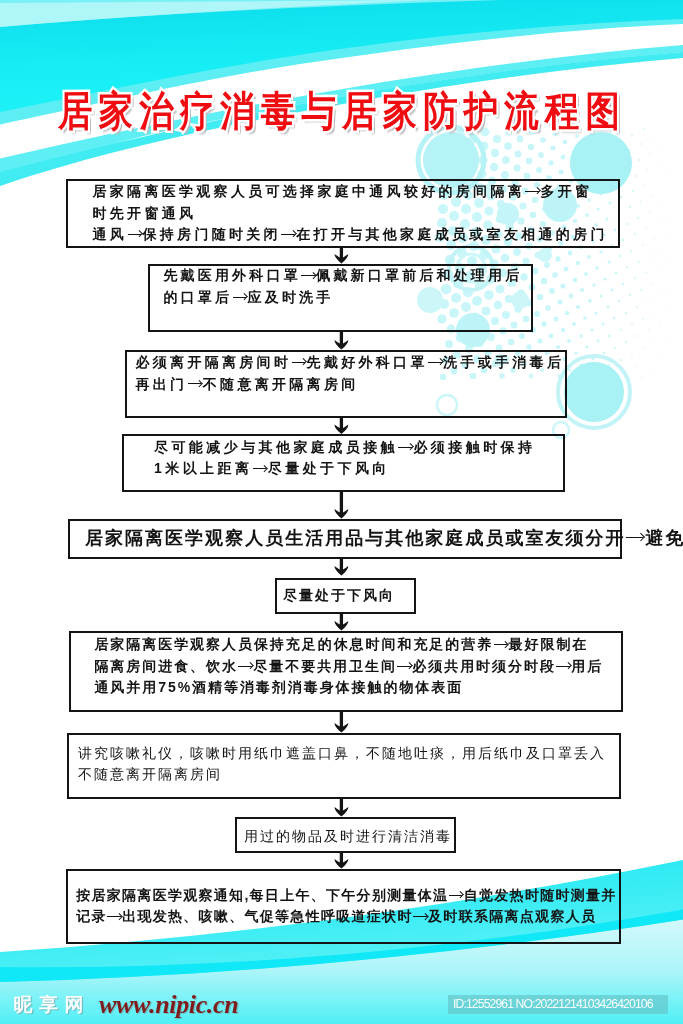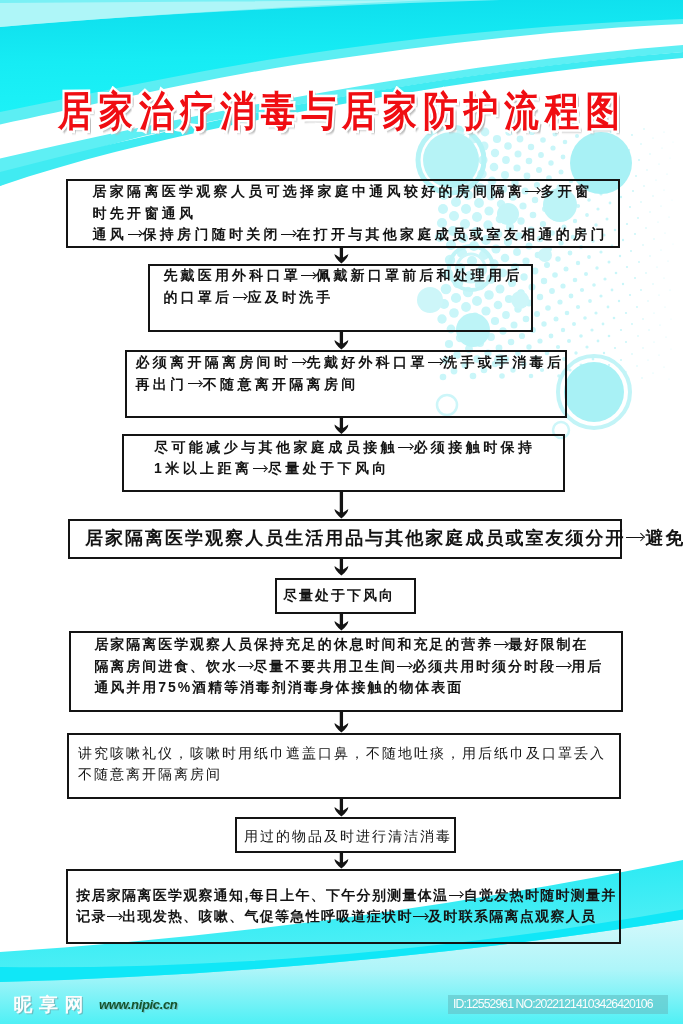--- a/index.html
+++ b/index.html
@@ -65,24 +65,25 @@
   
   #fbrand{
     position:absolute;left:13.5px;top:993px;
     font-size:19px;line-height:24px;font-weight:800;color:#fdfdfd;
     letter-spacing:6.5px;
     white-space:nowrap;
     text-shadow:1.2px 1.2px 0.6px rgba(110,150,155,.55);
   }
   #fsite{
     position:absolute;left:99px;top:995px;
-    font-size:13px;line-height:20px;font-weight:800;font-style:italic;color:#14532d;
+    font-size:26px;line-height:20px;font-weight:800;font-style:italic;color:#7f1d1d;
     letter-spacing:-0.35px;
     white-space:nowrap;
     text-shadow:1.2px 1.2px 0.6px rgba(110,150,155,.5);
+    font-family:Liberation Serif, serif;
   }
   #fid{
     position:absolute;left:447.5px;top:995.3px;
     width:220px;height:19px;box-sizing:border-box;
     padding-top:3.2px;padding-left:5.5px;
     background:rgba(100,196,200,.66);
     color:#fafdfd;font-size:12.2px;line-height:13px;
     letter-spacing:-0.88px;white-space:nowrap;
   }
 </style>

